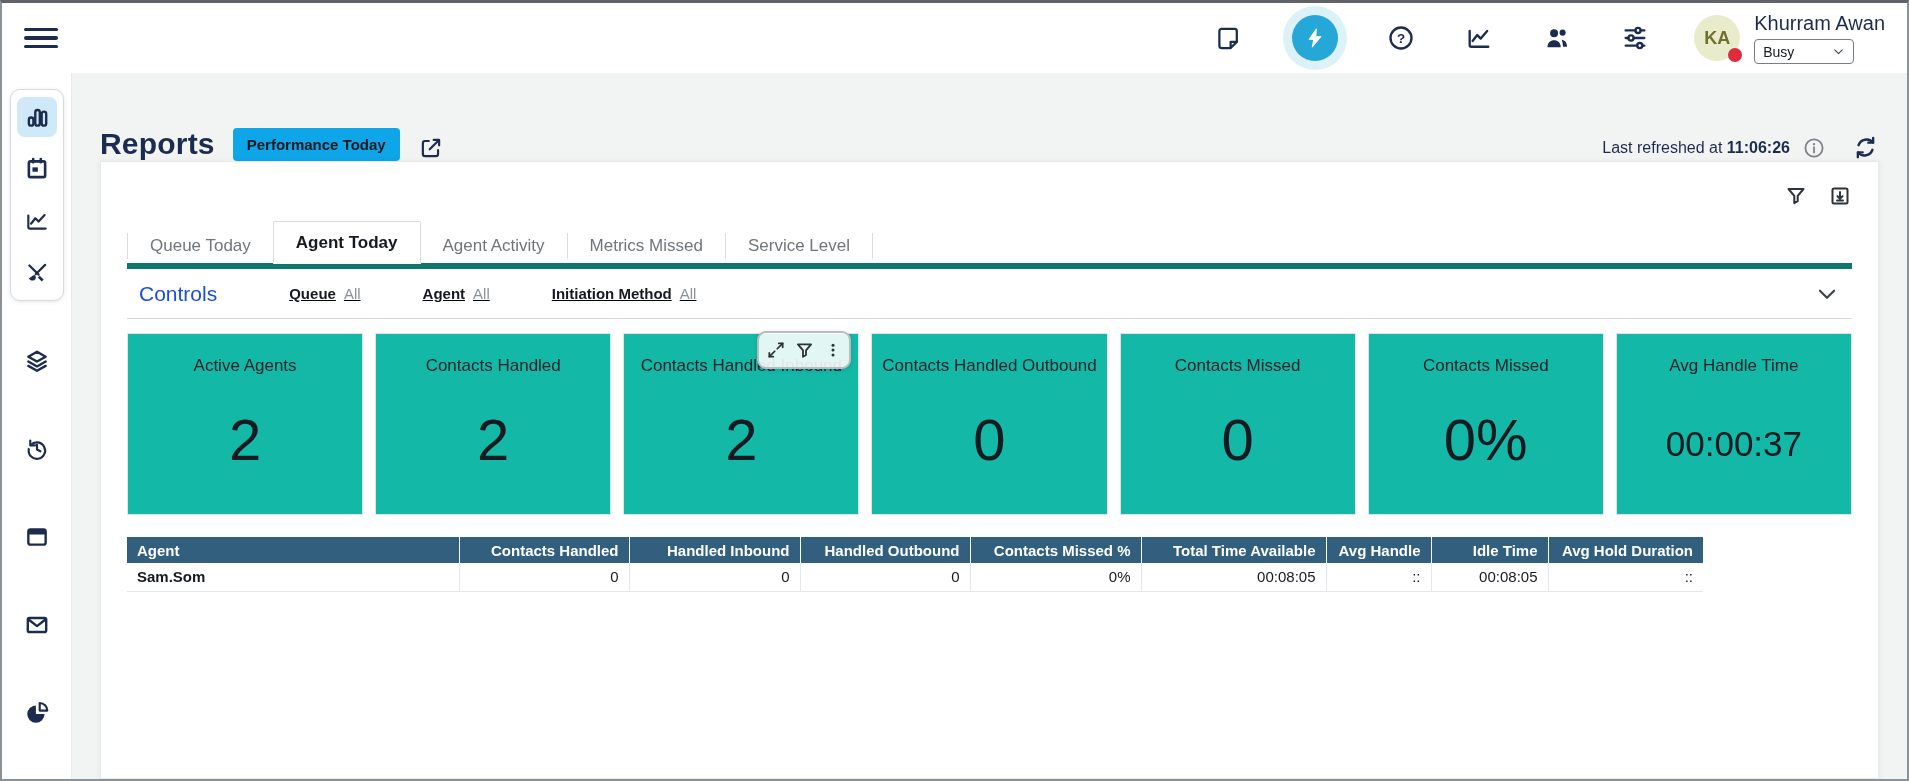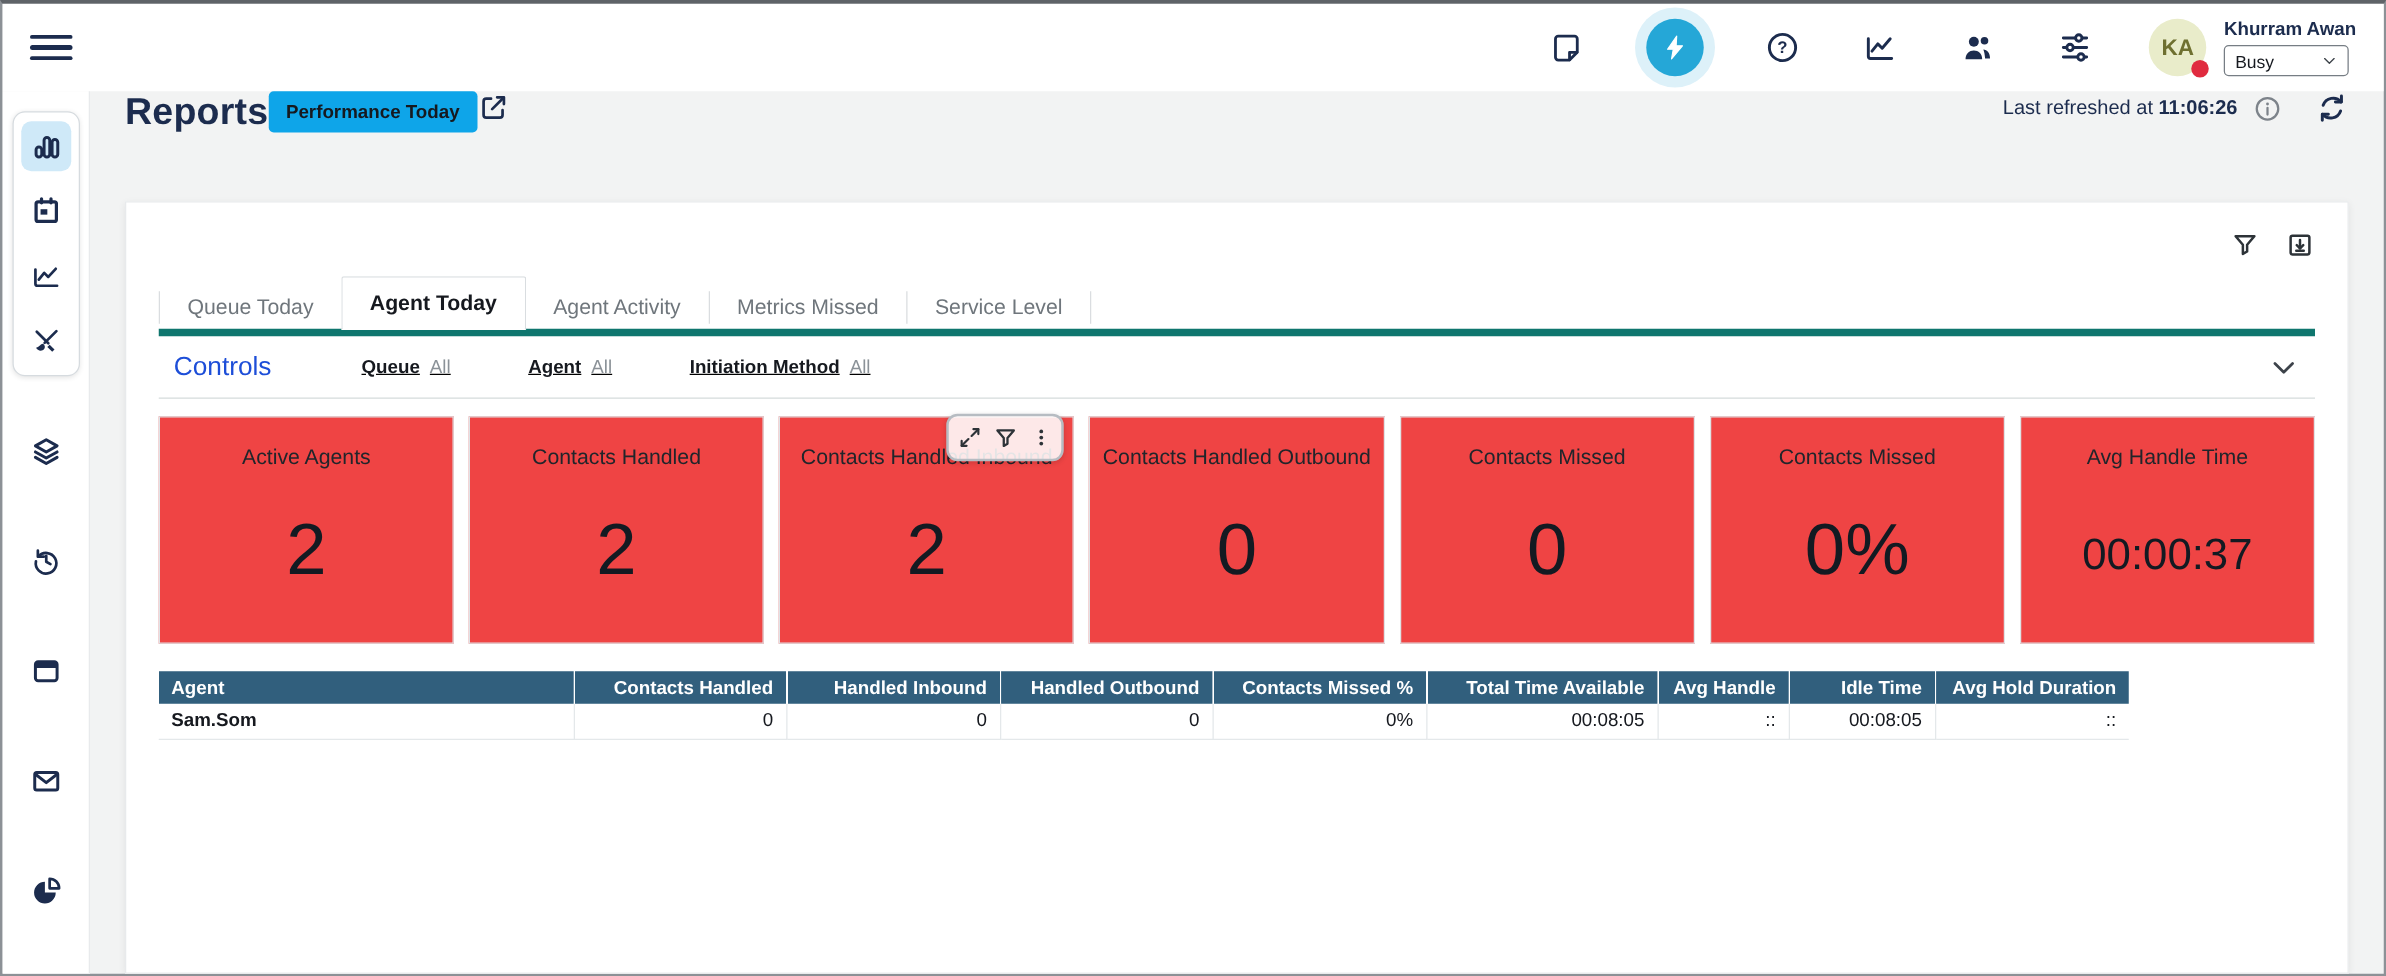--- a/index.html
+++ b/index.html
@@ -17,53 +17,53 @@
   .hamburger{width:34px;height:34px;display:flex;flex-direction:column;justify-content:center;gap:5px;cursor:pointer;}
   .hamburger span{display:block;height:3.2px;background:#1c2c4e;border-radius:2px;}
   .topbar-spacer{flex:1;}
   .topbar-icons{display:flex;align-items:center;gap:48px;margin-right:44px;}
   .tb-btn{width:30px;height:30px;display:flex;align-items:center;justify-content:center;cursor:pointer;}
   .bolt-btn{width:46px;height:46px;border-radius:50%;background:#25a7d7;display:flex;align-items:center;justify-content:center;box-shadow:0 0 0 9px #ddf1f9;cursor:pointer;}
   .user-block{display:flex;align-items:center;gap:14px;}
   .avatar{width:46px;height:46px;border-radius:50%;background:#e9ecca;color:#6f7030;font-weight:bold;font-size:18px;display:flex;align-items:center;justify-content:center;position:relative;}
   .presence-dot{position:absolute;right:-2px;bottom:-1px;width:14px;height:14px;border-radius:50%;background:#e02b3f;}
   .user-meta{display:flex;flex-direction:column;gap:4px;}
-  .user-name{font-weight:bold;font-size:15px;color:#1c2c4e;}
+  .user-name{font-weight:normal;font-size:20px;color:#1c2c4e;}
   .status-select{width:100px;height:25px;border:1px solid #767d84;border-radius:4px;background:#fff;display:flex;align-items:center;justify-content:space-between;padding:0 8px;font-size:14px;color:#16191f;cursor:pointer;}
   
   .body{display:flex;flex:1;min-height:0;}
   .sidebar{width:70px;background:#fff;border-right:1px solid #e8eaec;display:flex;flex-direction:column;align-items:center;padding-top:16px;flex-shrink:0;}
   .side-group{border:1px solid #d6dbdf;border-radius:10px;background:#fff;box-shadow:0 1px 4px rgba(0,0,0,.10);display:flex;flex-direction:column;gap:12px;padding:7px 6px;}
   .side-btn{width:40px;height:40px;border-radius:8px;display:flex;align-items:center;justify-content:center;cursor:pointer;}
   .side-btn.active{background:#cfe9f8;}
   .side-loose{display:flex;flex-direction:column;gap:48px;margin-top:40px;align-items:center;}
   
   .main{flex:1;padding:0 28px;min-width:0;display:flex;flex-direction:column;}
-  .page-header{height:88px;display:flex;align-items:flex-start;}
+  .page-header{height:88px;display:flex;align-items:flex-end;gap:18px;}
   .page-title{font-size:30px;font-weight:bold;color:#1c2c4e;letter-spacing:.2px;}
   .badge{background:#0ea5e9;color:#16191f;font-weight:bold;font-size:15px;border-radius:4px;padding:8px 14px;}
   .refresh-zone{margin-left:auto;display:flex;align-items:center;gap:12px;}
   .refresh-text{font-size:16px;color:#1c2c4e;}
   .refresh-text b{font-weight:bold;margin-top:44px;}
   
   .panel{background:#fff;border:1px solid #e8eaec;box-shadow:0 1px 6px rgba(0,0,0,.07);flex:1;padding:0 26px;position:relative;overflow:hidden;}
   .panel-tools{position:absolute;top:22px;right:26px;display:flex;gap:20px;}
   .tabs{margin-top:64px;display:flex;align-items:flex-end;border-bottom:6px solid #0f766e;height:43px;}
   .tab{height:34px;display:flex;align-items:center;padding:0 22px;font-size:17px;color:#6f767c;cursor:pointer;}
   .tab-sep{width:1px;height:26px;background:#dadde0;margin-bottom:4px;}
   .tab.active{height:43px;background:#fff;border:1px solid #d9dde0;border-bottom:1px solid #fff;margin-bottom:-1px;border-radius:2px 2px 0 0;color:#16191f;font-weight:bold;}
   .controls{display:flex;align-items:center;height:50px;border-bottom:1px solid #d5dbdb;padding:0 12px;}
   .controls-label{font-size:21px;color:#1d4ed8;margin-right:72px;}
   .filter{display:flex;align-items:center;gap:8px;margin-right:62px;cursor:pointer;text-decoration:underline;}
   .filter-name{font-size:15px;font-weight:bold;color:#16191f;}
   .filter-value{font-size:15px;color:#8b9298;}
   .controls-collapse{margin-left:auto;cursor:pointer;display:flex;}
   
   .kpi-row{display:flex;gap:12px;margin-top:14px;}
-  .kpi{flex:1;background:#ef4444;border:1px solid #dfe3e6;height:182px;text-align:center;position:relative;padding-top:22px;}
+  .kpi{flex:1;background:#14b8a6;border:1px solid #dfe3e6;height:182px;text-align:center;position:relative;padding-top:22px;}
   .kpi-title{font-size:17px;color:#21252b;}
   .kpi-value{font-size:58px;color:#131a22;margin-top:30px;}
   .kpi-value.time{font-size:35px;margin-top:48px;}
   .card-toolbar{position:absolute;top:-3px;right:7px;width:94px;height:38px;background:rgba(255,255,255,.88);border:2px solid #b6bcc2;border-radius:9px;box-shadow:0 1px 4px rgba(0,0,0,.15);display:flex;align-items:center;justify-content:space-evenly;}
   .card-toolbar .tb-mini{width:24px;height:24px;display:flex;align-items:center;justify-content:center;cursor:pointer;}
   
   table.report{margin-top:22px;border-collapse:collapse;width:1576px;font-size:15px;table-layout:fixed;}
   table.report th{background:#315f7d;color:#fff;font-weight:bold;height:26px;padding:0 10px;text-align:right;border-right:1px solid rgba(255,255,255,.35);white-space:nowrap;overflow:hidden;}
   table.report th:first-child{text-align:left;}
   table.report th:last-child{border-right:none;}

